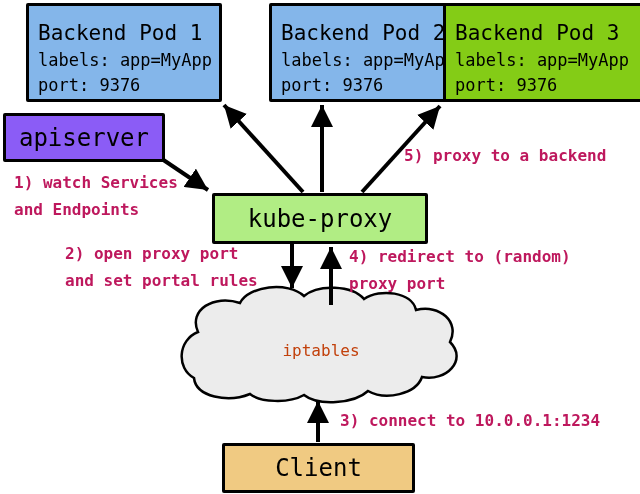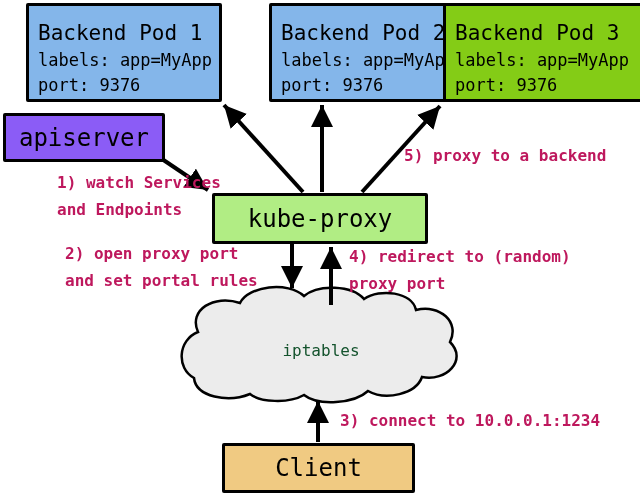--- a/index.html
+++ b/index.html
@@ -13,21 +13,21 @@
     border:3px solid #000; border-radius:2px; color:#000;
   }
   .pod { padding:12px 9px; }
   .pod-title { font-size:21px; line-height:30px; white-space:nowrap; }
   .pod-line  { font-size:17px; line-height:25px; white-space:nowrap; }
   .big-label {
     display:flex; align-items:center; justify-content:center;
     font-size:24px; white-space:nowrap;
   }
   .cloud-label {
-    position:absolute; z-index:4; font-size:16px; color:#14532d;
+    position:absolute; z-index:4; font-size:16px; color:#c2410c;
     white-space:nowrap; transform:translate(-50%,-50%);
   }
   .annot {
     position:absolute; z-index:4; font-weight:bold; font-size:16px;
     line-height:27px; color:#be185d; white-space:pre-line;
   }
 </style>
 </head>
 <body>
 
@@ -87,21 +87,21 @@
   <div class="node big-label" style="left:212px; top:193px; width:216px; height:51px; background:#b1ed84;">
     <span>kube-proxy</span>
   </div>
 
   <div class="node big-label" style="left:222px; top:443px; width:193px; height:50px; background:#f0ca82;">
     <span>Client</span>
   </div>
 
   <div class="cloud-label" style="left:321px; top:350px;">iptables</div>
 
-  <div class="annot" style="left:14px;  top:169px;margin-left:43px;">1) watch Services
+  <div class="annot" style="left:14px;  top:169px;">1) watch Services
 and Endpoints</div>
   <div class="annot" style="left:65px;  top:240px;">2) open proxy port
 and set portal rules</div>
   <div class="annot" style="left:340px; top:407px;">3) connect to 10.0.0.1:1234</div>
   <div class="annot" style="left:349px; top:243px;">4) redirect to (random)
 proxy port</div>
   <div class="annot" style="left:404px; top:142px;">5) proxy to a backend</div>
 
 </div>
 

